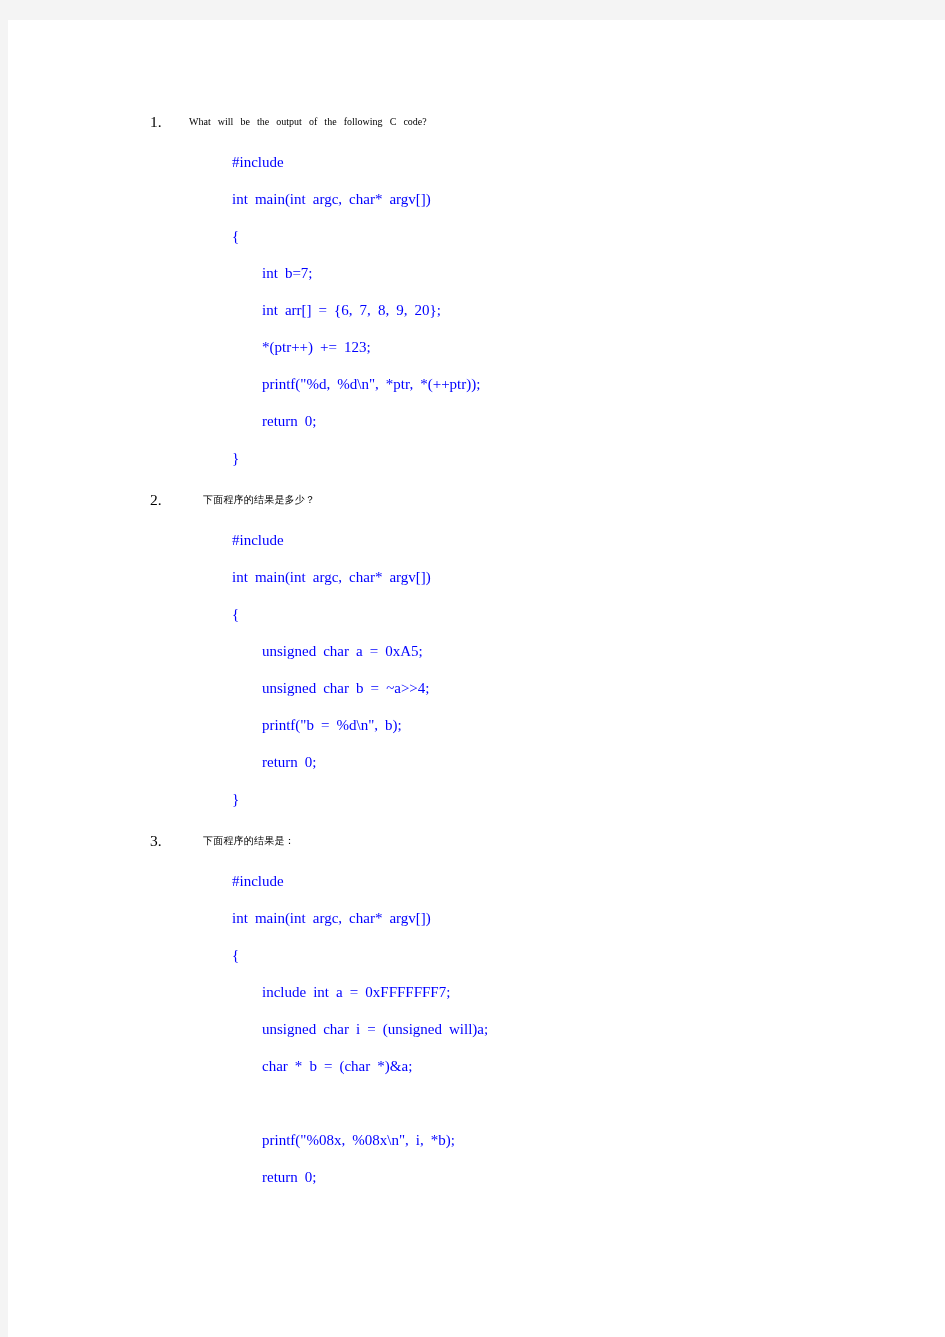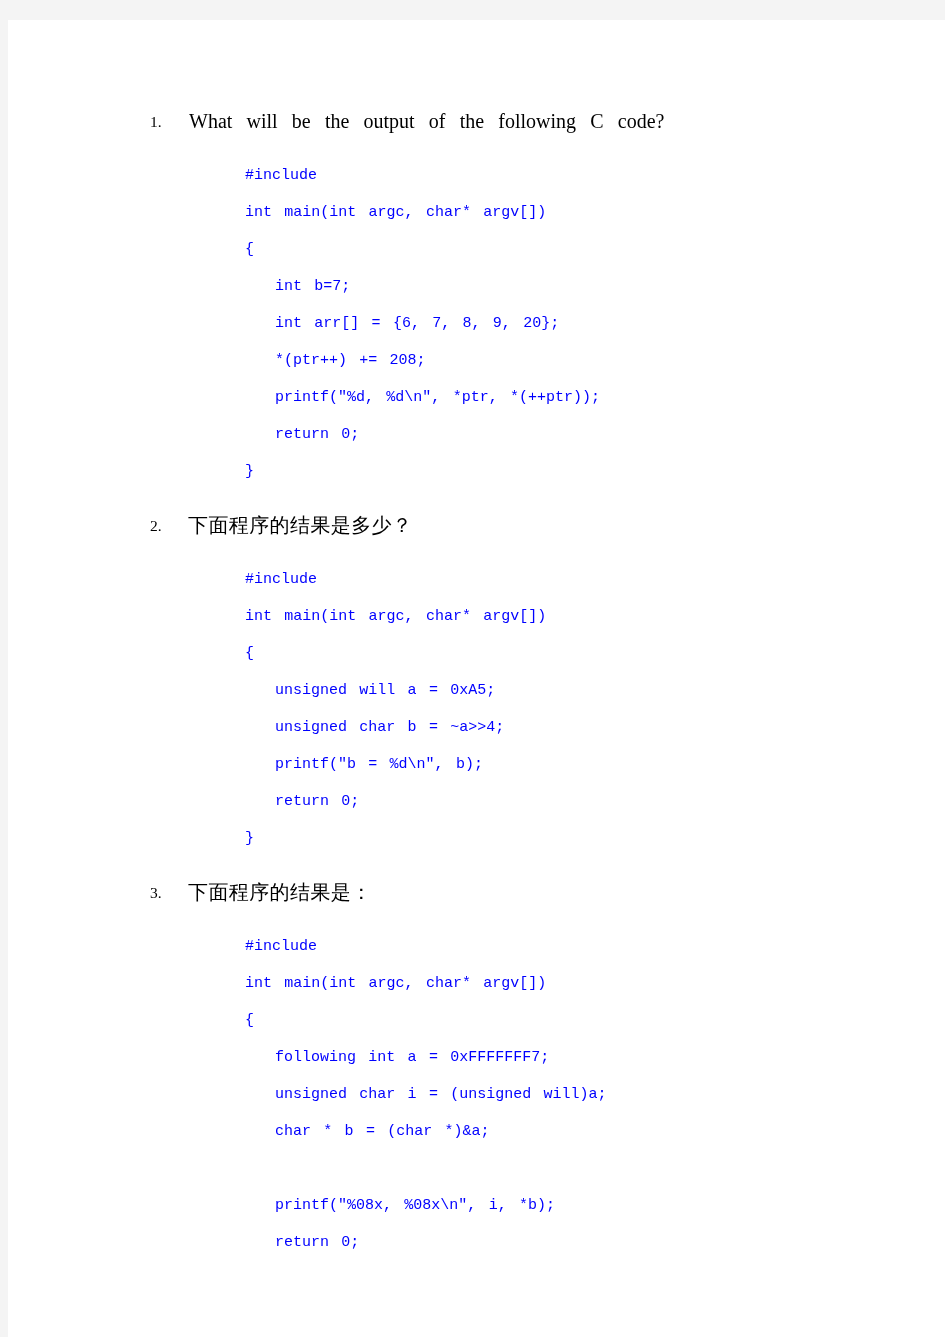--- a/index.html
+++ b/index.html
@@ -40,31 +40,30 @@
     left: 142px;
     top: 0;
     color: #000000;
     font-size: 15.5px;
   }
   .q-text {
     position: absolute;
     left: 181px;
     top: 0;
     color: #000000;
-    font-size: 20px;
+    font-size: 10px;
     word-spacing: 0.46em;
   }
   .q-text.cjk {
-    left: 180px;
+    left: 195px;
     word-spacing: normal;
     letter-spacing: 0.02em;
   }
   .code-block {
-    margin: 17px;
-    font-family: Liberation Mono, monospace;
+    margin: 4px;
   }
   .code-line {
     height: 37px;
     line-height: 37px;
     color: #0000ff;
     font-size: 15px;
     white-space: pre;
     word-spacing: 0.22em;
   }
   .ind-1 { padding-left: 220px; }
@@ -81,52 +80,52 @@
           <div class="q-head">
             <span class="q-num">1.</span>
             <span class="q-text">What will be the output of the following C code?</span>
           </div>
           <div class="code-block">
             <div class="code-line ind-1">#include</div>
             <div class="code-line ind-1">int main(int argc, char* argv[])</div>
             <div class="code-line ind-1">{</div>
             <div class="code-line ind-2">int b=7;</div>
             <div class="code-line ind-2">int arr[] = {6, 7, 8, 9, 20};</div>
-            <div class="code-line ind-2">*(ptr++) += 208;</div>
+            <div class="code-line ind-2">*(ptr++) += 123;</div>
             <div class="code-line ind-2">printf("%d, %d\n", *ptr, *(++ptr));</div>
             <div class="code-line ind-2">return 0;</div>
             <div class="code-line ind-1">}</div>
           </div>
         </div>
         <div class="q-item">
           <div class="q-head">
             <span class="q-num">2.</span>
             <span class="q-text cjk">下面程序的结果是多少？</span>
           </div>
           <div class="code-block">
             <div class="code-line ind-1">#include</div>
             <div class="code-line ind-1">int main(int argc, char* argv[])</div>
             <div class="code-line ind-1">{</div>
-            <div class="code-line ind-2">unsigned will a = 0xA5;</div>
+            <div class="code-line ind-2">unsigned char a = 0xA5;</div>
             <div class="code-line ind-2">unsigned char b = ~a&gt;&gt;4;</div>
             <div class="code-line ind-2">printf("b = %d\n", b);</div>
             <div class="code-line ind-2">return 0;</div>
             <div class="code-line ind-1">}</div>
           </div>
         </div>
         <div class="q-item">
           <div class="q-head">
             <span class="q-num">3.</span>
             <span class="q-text cjk">下面程序的结果是：</span>
           </div>
           <div class="code-block">
             <div class="code-line ind-1">#include</div>
             <div class="code-line ind-1">int main(int argc, char* argv[])</div>
             <div class="code-line ind-1">{</div>
-            <div class="code-line ind-2">following int a = 0xFFFFFFF7;</div>
+            <div class="code-line ind-2">include int a = 0xFFFFFFF7;</div>
             <div class="code-line ind-2">unsigned char i = (unsigned will)a;</div>
             <div class="code-line ind-2">char * b = (char *)&amp;a;</div>
             <div class="code-line ind-2 blank"></div>
             <div class="code-line ind-2">printf("%08x, %08x\n", i, *b);</div>
             <div class="code-line ind-2">return 0;</div>
           </div>
         </div>
       </div>
   </div>
 </div>

